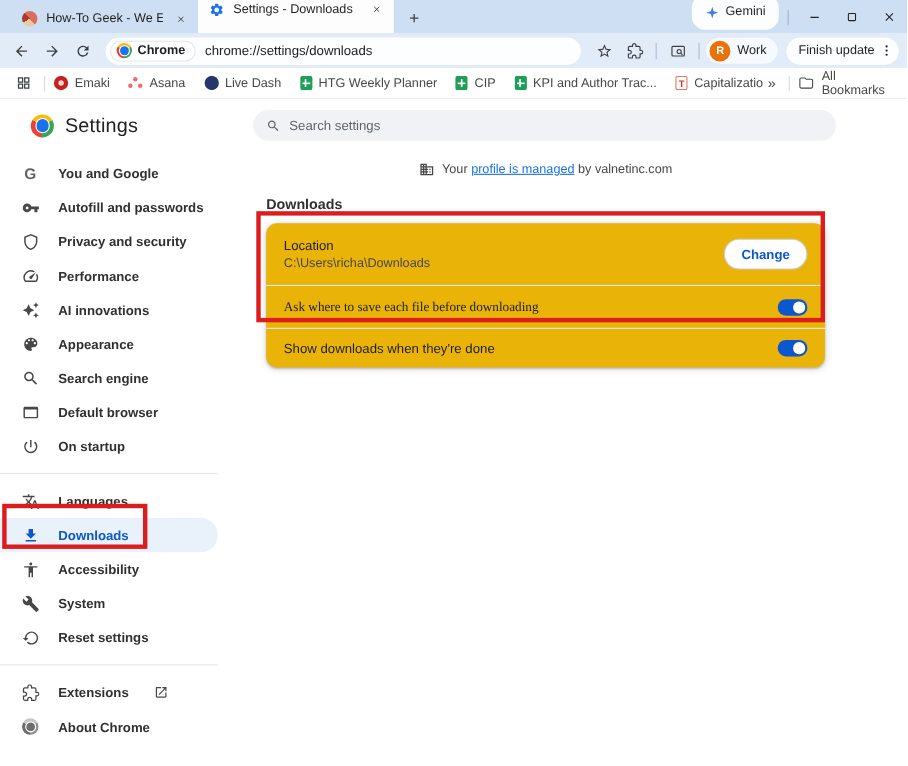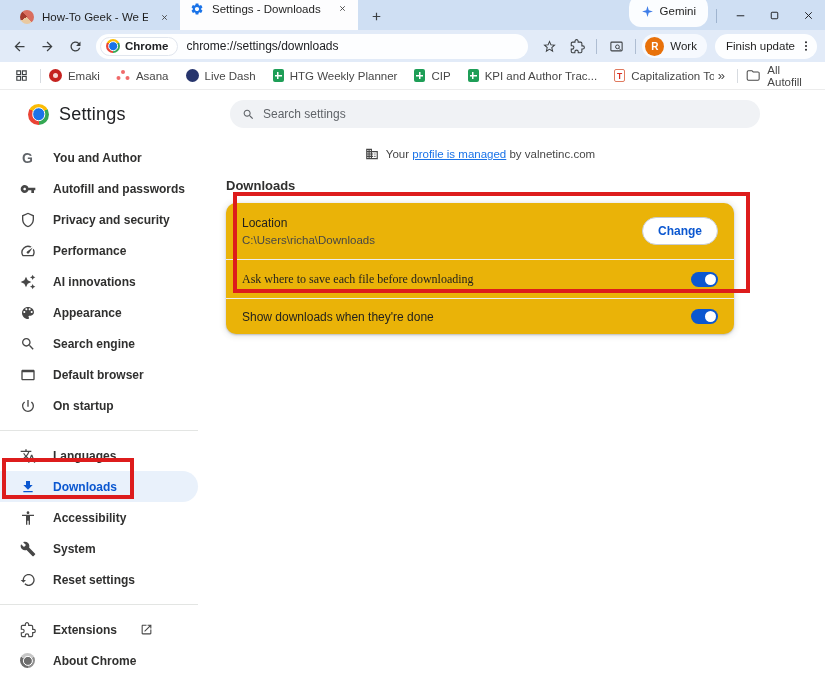--- a/index.html
+++ b/index.html
@@ -78,21 +78,21 @@
   .sidebar { width:198px; flex:0 0 auto; padding-top:4px; }
   .side-item { display:flex; align-items:center; height:31px; padding-left:19px; gap:17px; font-size:12px; font-weight:bold; color:#30302f; cursor:pointer; }
   .side-item .sic { width:17px; height:17px; display:flex; align-items:center; justify-content:center; color:#474747; flex:0 0 auto; }
   .side-item .sic svg { width:16px; height:16px; }
   .side-item.selected { background:#e9f1fb; border-radius:0 17px 17px 0; color:#0b57d0; }
   .side-item.selected .sic { color:#0b57d0; }
   .side-div { border-top:1px solid #e3e5e3; margin:9px 0; }
   .gletter { font-size:14px; font-weight:bold; color:#5f6368; }
   .ext-link { width:13px; height:13px; color:#474747; margin-left:6px; }
 
-  .main { margin-left:28px; width:508px; }
+  .main { margin-left:44px; width:508px; }
   .managed-row { display:flex; align-items:center; justify-content:center; gap:7px; margin-top:9px; font-size:11.5px; color:#474747; }
   .managed-row svg { width:14px; height:14px; color:#474747; }
   .managed-row a { color:#1a73e8; }
   .section-title { font-size:13px; font-weight:bold; color:#30302f; margin:17px 0 10px; }
 
   .card { background:#eab308; border-radius:10px; box-shadow:0 1px 2px rgba(60,64,67,.28), 0 1px 6px 1px rgba(60,64,67,.14); }
   .crow { display:flex; align-items:center; padding:0 16px; }
   .crow + .crow { border-top:1px solid #eceded; }
   .crow .ctext { flex:1; min-width:0; }
   .crow1 { height:56px; }
@@ -261,42 +261,42 @@
           <span class="bm-ico doc-favicon">T</span>
           <span>Capitalization Tool</span>
         </div>
       </div>
     <span class="bm-overflow">»</span>
     <div class="bm-div"></div>
     <div class="allbm">
       <svg viewBox="0 0 24 24" fill="none">
           <path d="M20 6h-8l-2-2H4c-1.1 0-2 .9-2 2v12c0 1.1.9 2 2 2h16c1.1 0 2-.9 2-2V8c0-1.1-.9-2-2-2z" stroke="currentColor" stroke-width="1.7"></path>
         </svg>
-      <span>All Autofill</span>
+      <span>All Bookmarks</span>
     </div>
   </div>
 
   <div class="set-header">
     <span class="chrome-logo lg"></span>
     <span class="set-title">Settings</span>
     <div class="set-search">
       <svg viewBox="0 0 24 24" fill="currentColor">
           <path d="M15.5 14h-.79l-.28-.27C15.41 12.59 16 11.11 16 9.5 16 5.91 13.09 3 9.5 3S3 5.91 3 9.5 5.91 16 9.5 16c1.61 0 3.09-.59 4.23-1.57l.27.28v.79l5 4.99L20.49 19l-4.99-5zm-6 0C7.01 14 5 11.99 5 9.5S7.01 5 9.5 5 14 7.01 14 9.5 11.99 14 9.5 14z"></path>
         </svg>
       <input type="text" placeholder="Search settings" style="">
     </div>
   </div>
 
   <div class="page-body">
     <nav class="sidebar" id="sidebar">
         <div class="side-item">
           <span class="sic">
             <span class="gletter">G</span>
           </span>
-          <span>You and Author</span>
+          <span>You and Google</span>
         </div>
         <div class="side-item">
           <span class="sic">
             <svg viewBox="0 0 24 24">
               <path fill="currentColor" d="M12.65 10C11.83 7.67 9.61 6 7 6c-3.31 0-6 2.69-6 6s2.69 6 6 6c2.61 0 4.83-1.67 5.65-4H17v4h4v-4h2v-4H12.65zM7 14c-1.1 0-2-.9-2-2s.9-2 2-2 2 .9 2 2-.9 2-2 2z"></path>
             </svg>
           </span>
           <span>Autofill and passwords</span>
         </div>
         <div class="side-item">

